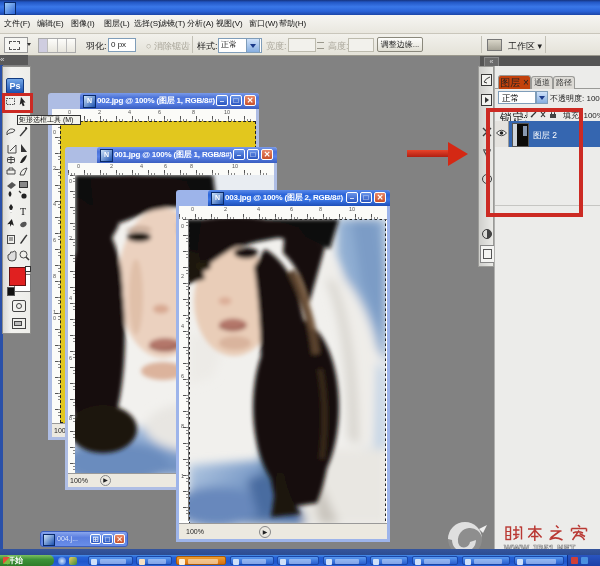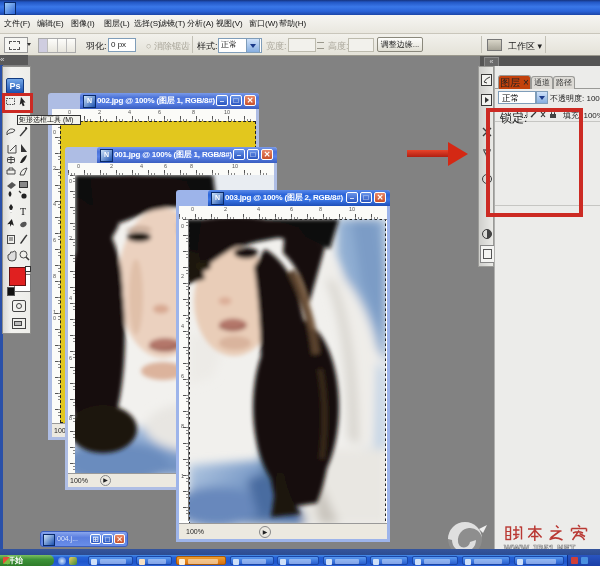--- a/index.html
+++ b/index.html
@@ -396,20 +396,33 @@
   <g stroke="#333" fill="none" stroke-width="1">
    <rect x="1" y="1.5" width="6" height="6" stroke-dasharray="1.2,0.8"></rect>
    <path d="M11,7 l5,-5 M11,7 l1.5,-0.5" stroke-width="1.3"></path>
    <path d="M21,2 l4,5 m0,-5 l-4,5" stroke-width="1.2"></path>
    <rect x="30" y="4" width="6" height="4" fill="#444" stroke="none"></rect>
         <path d="M31.5,4 v-1.5 a1.5,1.5 0 0 1 3,0 v1.5"></path>
   </g>
  </svg>
  <div class="abs" style="left:68px;top:44px;font-size:8px;color:#222;white-space:nowrap;">填充: 100%</div>
 
+ <div class="abs" style="left:0;top:55px;width:105px;height:26px;background:#3566b0;">
+   <div class="abs" style="left:0;top:0;width:13px;height:26px;background:#e4e2de;border-right:1px solid #9a9a97;">
+        <svg style="position:absolute;left:1px;top:8px;" width="11" height="8" viewBox="0 0 11 8">
+          <path d="M0.5,4 Q5.5,-1.5 10.5,4 Q5.5,9.5 0.5,4 Z" fill="#f8f8f6" stroke="#333" stroke-width="0.9"></path>
+          <circle cx="5.5" cy="4" r="1.8" fill="#222"></circle>
+        </svg>
+      </div>
+   <div class="abs" style="left:17px;top:2px;width:15px;height:22px;background:#0d0b09;border:1px solid #555;">
+        <div style="position:absolute;left:0;top:0;width:4px;height:100%;background:#cfd4da;"></div>
+        <div style="position:absolute;right:1px;top:2px;width:4px;height:10px;background:#8898b0;"></div>
+      </div>
+   <div class="abs" style="left:38px;top:9px;font-size:8.5px;color:#fff;">图层 2</div>
+ </div>
  <div class="abs" style="left:0;top:132px;width:105px;height:7px;background:#ececea;border-bottom:1px solid #c6c6c3;"></div>
 </div>
 
 <div class="redbox" style="left:2px;top:93px;width:25px;height:14px;border-width:3px;"></div>
 <div class="redbox" style="left:486px;top:108px;width:89px;height:101px;border-width:4px;"></div>
 
 <svg class="abs" style="left:441px;top:521px;" width="50" height="37" viewBox="0 0 50 37">
  <circle cx="24" cy="18" r="17" fill="#8e8e8e"></circle>
  <path d="M7,18 a17,17 0 0 1 34,0 a12,12 0 0 0 -24,2 a6,6 0 0 0 12,1 l6,-2 a12,12 0 0 1 -24,0 Z" fill="#e8e8e8" opacity="0.9"></path>
  <path d="M38,8 l8,-4 -4,8 Z" fill="#f0f0f0"></path>

